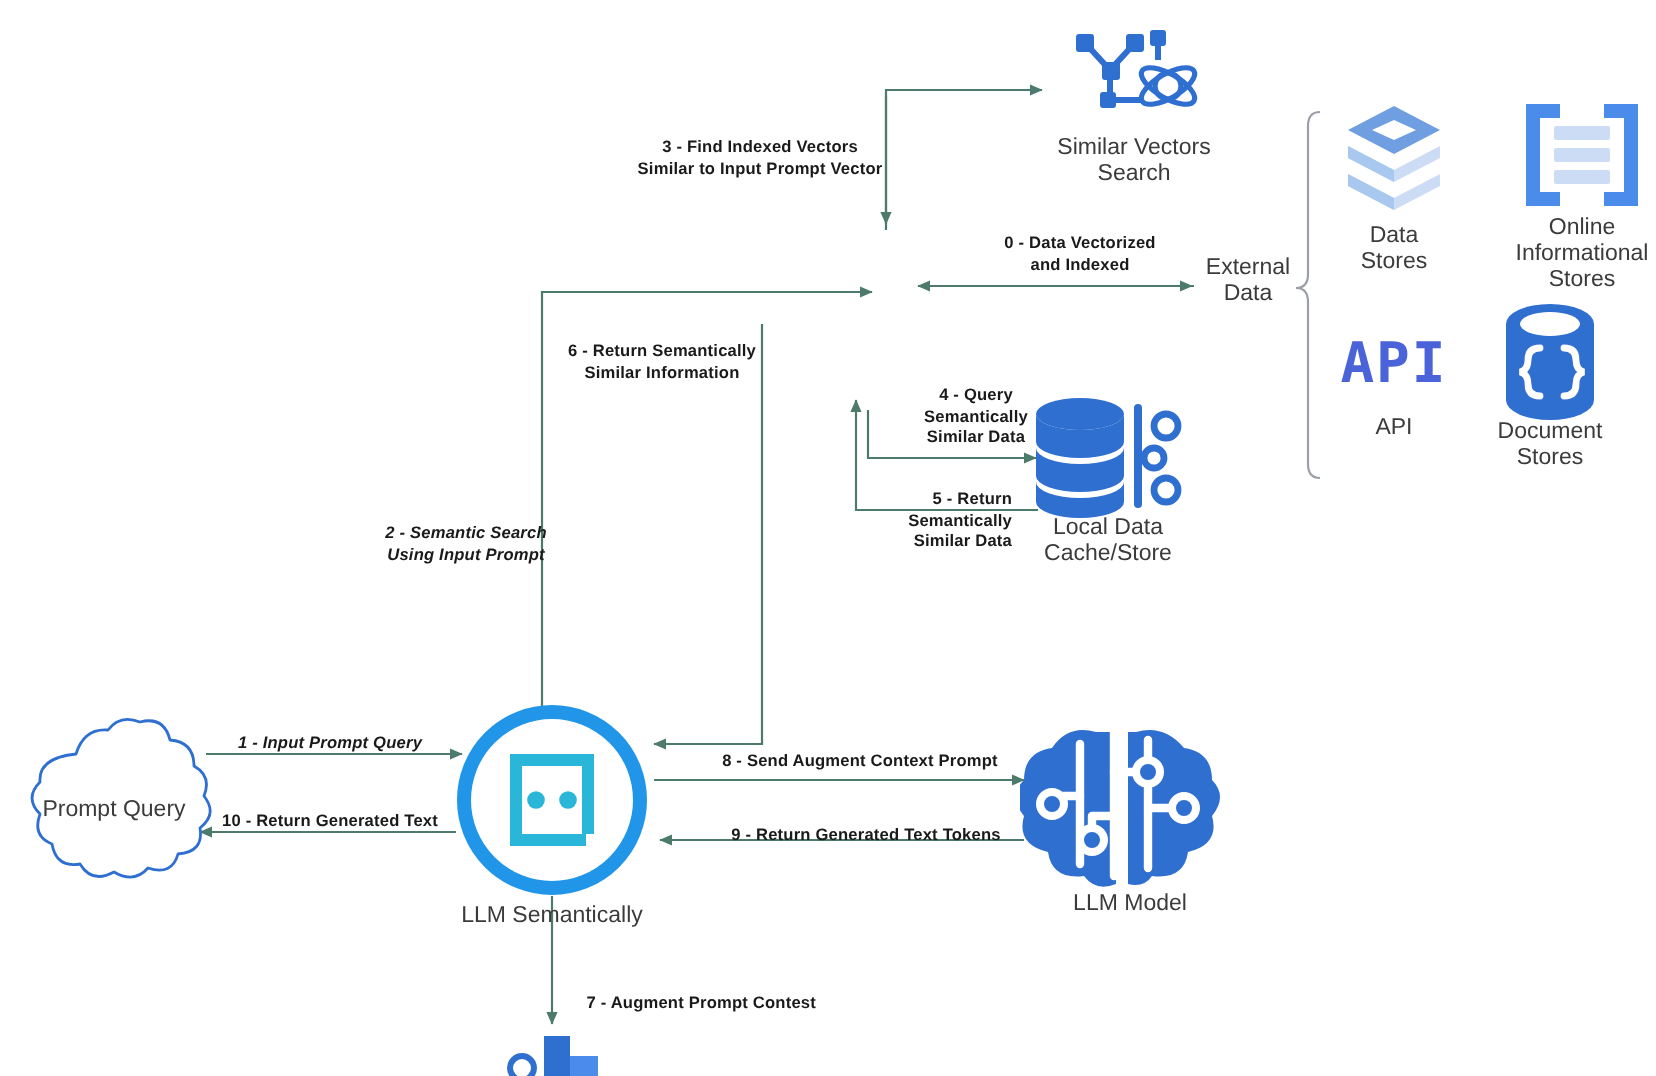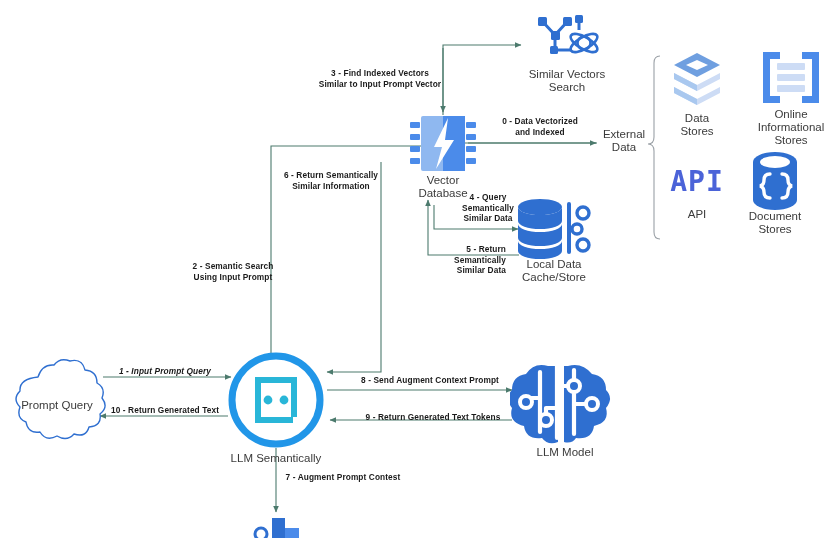--- a/index.html
+++ b/index.html
@@ -89,39 +89,20 @@
       <g stroke="#2f6fd0" stroke-width="2.6" fill="none">
         <circle cx="57" cy="35" r="6.5"></circle>
         <ellipse cx="57" cy="35" rx="15" ry="6" transform="rotate(30 57 35)"></ellipse>
         <ellipse cx="57" cy="35" rx="15" ry="6" transform="rotate(-30 57 35)"></ellipse>
       </g>
     </svg>
     <div class="nlabel" style="top:60px;">Similar Vectors
 Search</div>
   </div>
 
-  <div class="node" style="left:408px;top:112px;width:70px;height:64px;">
-    <svg width="70" height="64" viewBox="0 0 70 64">
-      <g fill="#4b8bea">
-        <rect x="2" y="10" width="10" height="6" rx="1"></rect>
-        <rect x="2" y="22" width="10" height="6" rx="1"></rect>
-        <rect x="2" y="34" width="10" height="6" rx="1"></rect>
-        <rect x="2" y="46" width="10" height="6" rx="1"></rect>
-        <rect x="58" y="10" width="10" height="6" rx="1"></rect>
-        <rect x="58" y="22" width="10" height="6" rx="1"></rect>
-        <rect x="58" y="34" width="10" height="6" rx="1"></rect>
-        <rect x="58" y="46" width="10" height="6" rx="1"></rect>
-      </g>
-      <rect x="13" y="4" width="44" height="55" rx="2" fill="#8fb8f0"></rect>
-      <path d="M57,4 L57,59 L35,59 L35,4 z" fill="#4b8bea"></path>
-      <path d="M40,6 L26,35 L34,35 L28,57 L46,28 L37,28 z" fill="#ffffff"></path>
-    </svg>
-    <div class="nlabel" style="top:62px;">Vector
-Database</div>
-  </div>
 
   <div class="node" style="left:515px;top:196px;width:78px;height:66px;">
     <svg width="78" height="66" viewBox="0 0 78 66">
       <g fill="#2f6fd0">
         <ellipse cx="25" cy="11" rx="22" ry="8"></ellipse>
         <path d="M3,11 L3,25 a22,8 0 0 0 44,0 L47,11 a22,8 0 0 1 -44,0 z"></path>
         <path d="M3,28 L3,42 a22,8 0 0 0 44,0 L47,28 a22,8 0 0 1 -44,0 z"></path>
         <path d="M3,45 L3,55 a22,8 0 0 0 44,0 L47,45 a22,8 0 0 1 -44,0 z"></path>
         <rect x="52" y="6" width="4" height="52" rx="2"></rect>
       </g>
@@ -247,38 +228,38 @@
       <circle cx="9" cy="22" r="6" fill="none" stroke="#2f6fd0" stroke-width="3"></circle>
       <rect x="20" y="6" width="13" height="26" fill="#2f6fd0"></rect>
       <rect x="33" y="16" width="14" height="10" fill="#4b8bea"></rect>
     </svg>
   </div>
 
   <div class="elabel" style="left:104px;top:366px;width:122px;font-style:italic;">1 - Input Prompt Query</div>
 
   <div class="elabel" style="left:100px;top:405px;width:130px;">10 - Return Generated Text</div>
 
-  <div class="elabel" style="left:176px;top:261px;width:114px;">2 - Semantic Search
+  <div class="elabel" style="left:176px;top:261px;width:114px;font-style:italic;">2 - Semantic Search
 Using Input Prompt</div>
 
   <div class="elabel" style="left:300px;top:68px;width:160px;">3 - Find Indexed Vectors
 Similar to Input Prompt Vector</div>
 
   <div class="elabel" style="left:452px;top:192px;width:72px;">4 - Query
 Semantically
 Similar Data</div>
 
   <div class="elabel" style="left:434px;top:244px;width:72px;text-align:right;">5 - Return
 Semantically
 Similar Data</div>
 
   <div class="elabel" style="left:271px;top:170px;width:120px;">6 - Return Semantically
 Similar Information</div>
 
-  <div class="elabel" style="left:278px;top:472px;width:130px;text-align:center;">7 - Augment Prompt Contest</div>
+  <div class="elabel" style="left:278px;top:496px;width:130px;text-align:right;">7 - Augment Prompt Contest</div>
 
   <div class="elabel" style="left:348px;top:375px;width:164px;">8 - Send Augment Context Prompt</div>
 
   <div class="elabel" style="left:352px;top:412px;width:162px;">9 - Return Generated Text Tokens</div>
 
   <div class="elabel" style="left:474px;top:116px;width:132px;">0 - Data Vectorized
 and Indexed</div>
 
 </div>
 

